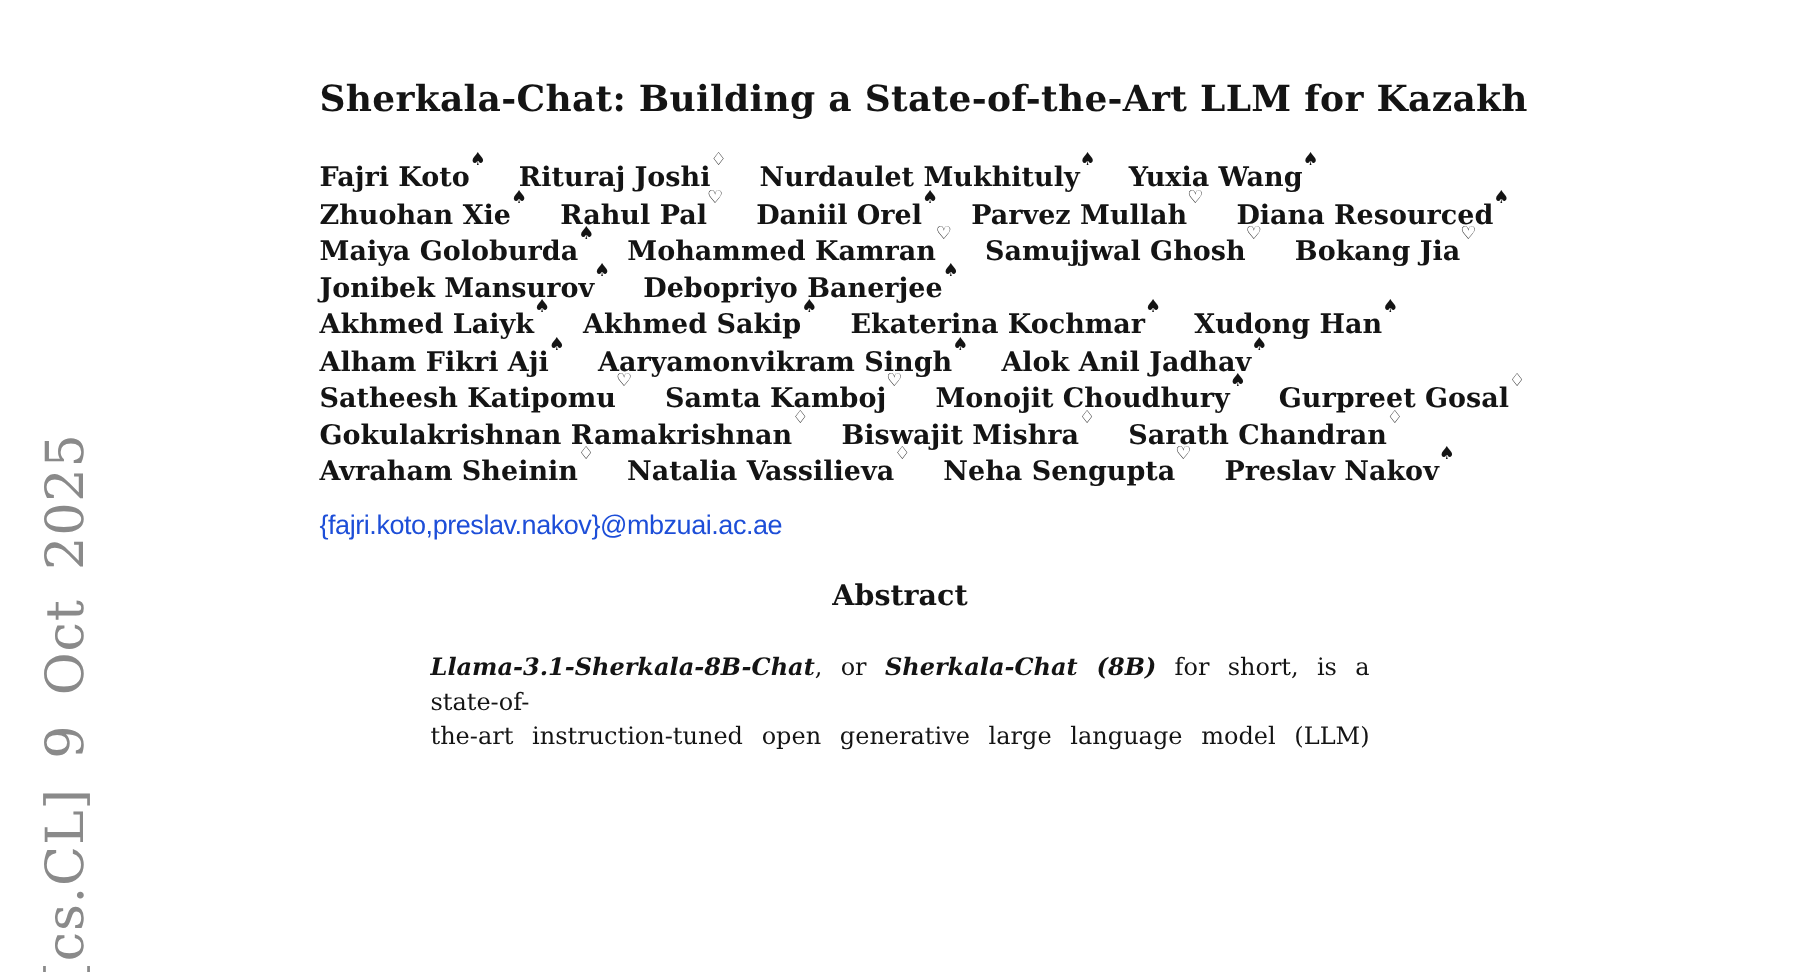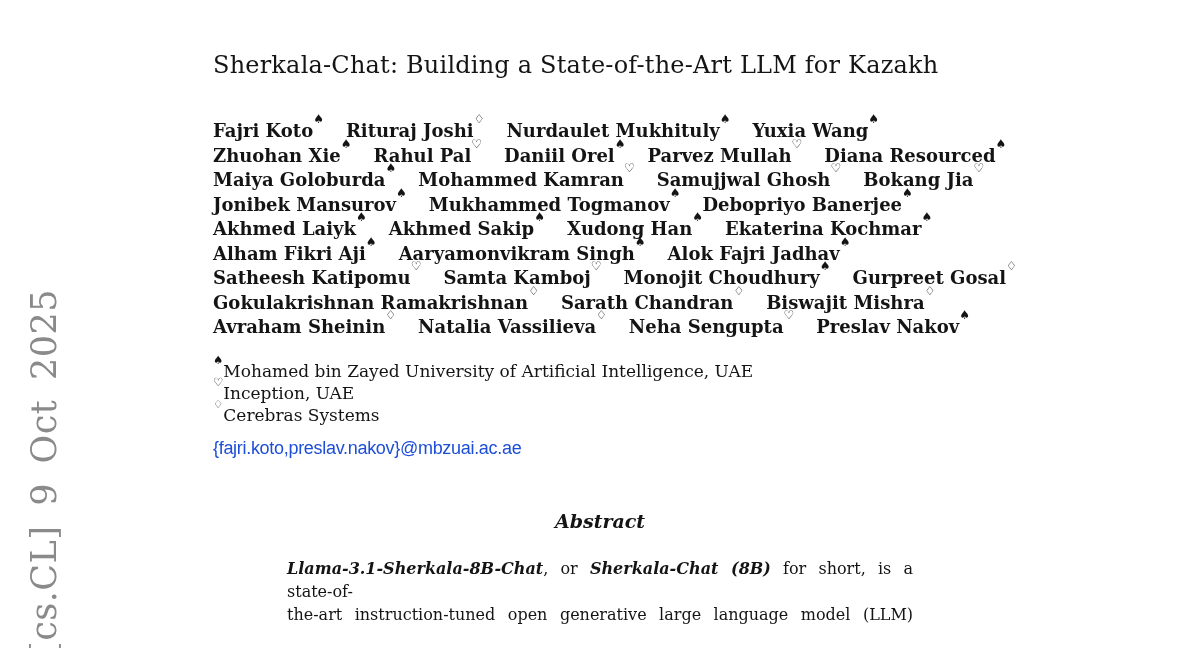--- a/index.html
+++ b/index.html
@@ -28,26 +28,26 @@
   }
   .content {
     position: absolute;
     left: 213px;
     top: 50px;
     width: 790px;
   }
   .title {
     font-size: 24px;
     line-height: 31px;
-    font-weight: normal;
+    font-weight: bold;
     letter-spacing: 0.2px;
   }
   .title-line { display: block; white-space: nowrap; }
 
-  .authors { margin-top: 38px; }
+  .authors { margin-top: 26px; }
   .author-line {
     display: flex;
     gap: 22px;
     font-size: 18px;
     font-weight: bold;
     line-height: 24.5px;
     white-space: nowrap;
   }
   .author { display: inline-block; }
   .mark {
@@ -64,26 +64,25 @@
 
   .email {
     margin-top: 12px;
     font-family: Liberation Sans, sans-serif;
     font-size: 18px;
     color: #1d4ed8;
     letter-spacing: -0.3px;
   }
 
   .abstract-heading {
-    margin: 51px 0 0 74px;
+    margin: 25px 0 0 74px;
     width: 626px;
     text-align: center;
     font-size: 19px;
     font-weight: bold;
-    font-style: italic;
   }
   .abstract {
     margin: 25px 0 0 74px;
     width: 626px;
     font-size: 16px;
     line-height: 23px;
   }
   .abs-line {
     text-align: justify;
     text-align-last: justify;
@@ -118,58 +117,52 @@
           <span class="author"><span>Diana Resourced</span><sup class="mark">♠</sup></span>
         </div>
         <div class="author-line">
           <span class="author"><span>Maiya Goloburda</span><sup class="mark">♠</sup></span>
           <span class="author"><span>Mohammed Kamran</span><sup class="mark">♡</sup></span>
           <span class="author"><span>Samujjwal Ghosh</span><sup class="mark">♡</sup></span>
           <span class="author"><span>Bokang Jia</span><sup class="mark">♡</sup></span>
         </div>
         <div class="author-line">
           <span class="author"><span>Jonibek Mansurov</span><sup class="mark">♠</sup></span>
-          <span class="author"><span>Mukhammed Togmanov</span><sup class="mark">♠</sup></span>
           <span class="author"><span>Debopriyo Banerjee</span><sup class="mark">♠</sup></span>
         </div>
         <div class="author-line">
           <span class="author"><span>Akhmed Laiyk</span><sup class="mark">♠</sup></span>
           <span class="author"><span>Akhmed Sakip</span><sup class="mark">♠</sup></span>
+          <span class="author"><span>Ekaterina Kochmar</span><sup class="mark">♠</sup></span>
           <span class="author"><span>Xudong Han</span><sup class="mark">♠</sup></span>
-          <span class="author"><span>Ekaterina Kochmar</span><sup class="mark">♠</sup></span>
         </div>
         <div class="author-line">
           <span class="author"><span>Alham Fikri Aji</span><sup class="mark">♠</sup></span>
           <span class="author"><span>Aaryamonvikram Singh</span><sup class="mark">♠</sup></span>
-          <span class="author"><span>Alok Fajri Jadhav</span><sup class="mark">♠</sup></span>
+          <span class="author"><span>Alok Anil Jadhav</span><sup class="mark">♠</sup></span>
         </div>
         <div class="author-line">
           <span class="author"><span>Satheesh Katipomu</span><sup class="mark">♡</sup></span>
           <span class="author"><span>Samta Kamboj</span><sup class="mark">♡</sup></span>
           <span class="author"><span>Monojit Choudhury</span><sup class="mark">♠</sup></span>
           <span class="author"><span>Gurpreet Gosal</span><sup class="mark">♢</sup></span>
         </div>
         <div class="author-line">
           <span class="author"><span>Gokulakrishnan Ramakrishnan</span><sup class="mark">♢</sup></span>
+          <span class="author"><span>Biswajit Mishra</span><sup class="mark">♢</sup></span>
           <span class="author"><span>Sarath Chandran</span><sup class="mark">♢</sup></span>
-          <span class="author"><span>Biswajit Mishra</span><sup class="mark">♢</sup></span>
         </div>
         <div class="author-line">
           <span class="author"><span>Avraham Sheinin</span><sup class="mark">♢</sup></span>
           <span class="author"><span>Natalia Vassilieva</span><sup class="mark">♢</sup></span>
           <span class="author"><span>Neha Sengupta</span><sup class="mark">♡</sup></span>
           <span class="author"><span>Preslav Nakov</span><sup class="mark">♠</sup></span>
         </div>
       </div>
 
-    <div class="affiliations">
-      <div class="affil-line"><sup class="mark">♠</sup><span>Mohamed bin Zayed University of Artificial Intelligence, UAE</span></div>
-      <div class="affil-line"><sup class="mark">♡</sup><span>Inception, UAE</span></div>
-      <div class="affil-line"><sup class="mark">♢</sup><span>Cerebras Systems</span></div>
-    </div>
 
     <div class="email">{fajri.koto,preslav.nakov}@mbzuai.ac.ae</div>
 
     <h2 class="abstract-heading">Abstract</h2>
 
     <div class="abstract">
       <div class="abs-line"><span class="it">Llama-3.1-Sherkala-8B-Chat</span><span>, or </span><span class="it">Sherkala-Chat (8B)</span><span> for short, is a state-of-</span></div>
       <div class="abs-line">the-art instruction-tuned open generative large language model (LLM)</div>
     </div>
 

